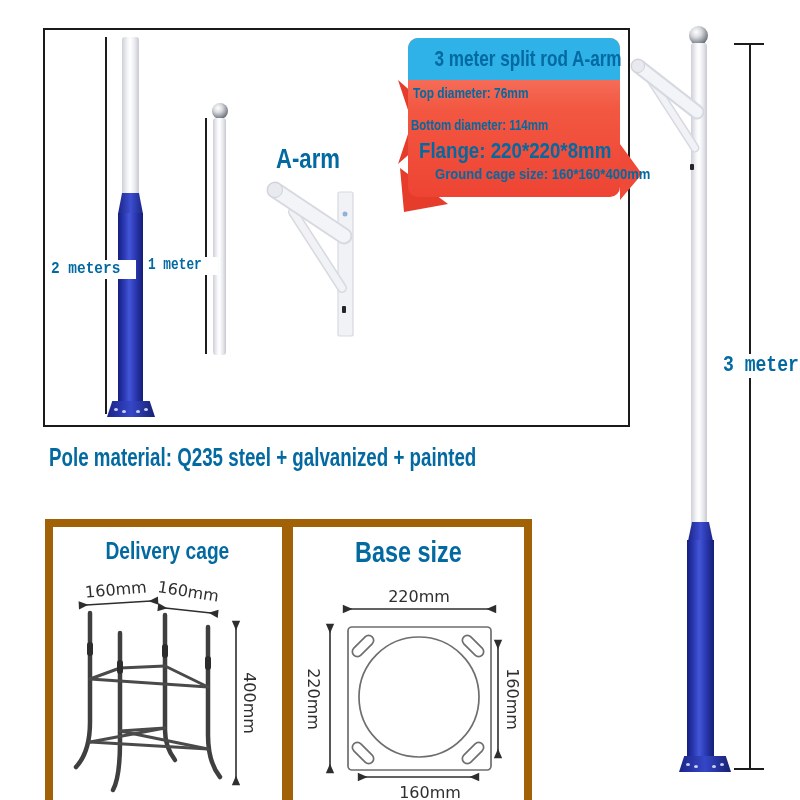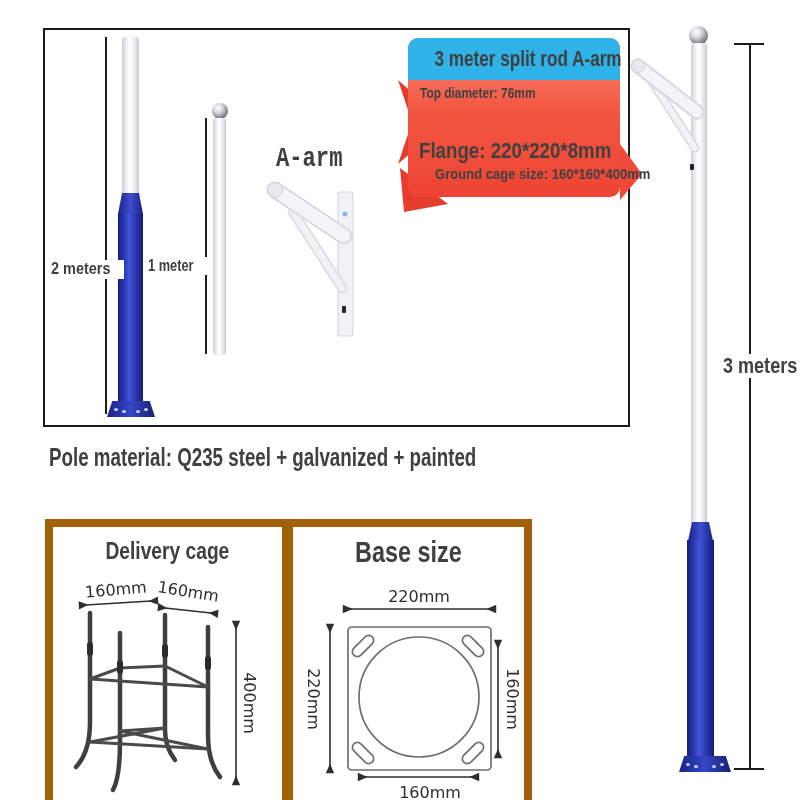--- a/index.html
+++ b/index.html
@@ -1,33 +1,33 @@
 <!DOCTYPE html>
 <html><head>
 <meta charset="utf-8">
 <style>
   html,body{margin:0;padding:0;background:#fff;}
   #canvas{position:relative;width:800px;height:800px;background:#fff;overflow:hidden;
           font-family:"Liberation Sans",sans-serif;color:#111;}
   .abs{position:absolute;}
   .cond{display:inline-block;white-space:nowrap;transform-origin:0 50%;}
   .cond-c{display:inline-block;white-space:nowrap;transform-origin:50% 50%;}
-  .blk{font-weight:bold;color:#404040;}
+  .blk{font-weight:bold;color:#0369a1;}
   
   .frame-top{left:43px;top:28px;width:583px;height:395px;border:2px solid #1a1a1a;}
   .frame-b{border:8px solid #a16207;background:#fff;margin-top:32px;}
   
   .pole-white{background:linear-gradient(90deg,#cfd0d6 0%,#f6f7fa 35%,#ffffff 50%,#e9eaef 75%,#c9cad1 100%);border-radius:3px 3px 0 0;}
   .pole-blue{background:linear-gradient(90deg,#151f7e 0%,#2b3ab4 25%,#4356d8 45%,#2b38b2 70%,#141d75 100%);}
   .taper{background:linear-gradient(90deg,#1b2488,#3d4ecf 50%,#1b2488);}
   .flange{background:linear-gradient(90deg,#1b2488,#3546c8 50%,#16206f);}
   .ball{border-radius:50%;background:radial-gradient(circle at 38% 32%,#ffffff 0%,#d8dade 30%,#8a8e96 62%,#5a5e66 82%,#9a9ea6 100%);}
   .hole{position:absolute;width:4px;height:3px;border-radius:50%;background:#c9d2f2;}
   .mline{background:#1c1c1c;}
-  .mlabel{background:#fff;padding:0 3px;line-height:1.1;}
+  .mlabel{background:#fff;padding:0 3px;line-height:1.1;font-family:Liberation Mono, monospace;}
   svg text{font-family:"DejaVu Sans","Liberation Sans",sans-serif;fill:#2e2e2e;}
 </style>
 </head>
 <body>
 
 <div id="canvas">
 
   <div class="abs frame-top"></div>
 
   <div class="abs mline" style="left:105px;top:37px;width:2px;height:377px;"></div>
@@ -39,21 +39,21 @@
   <div class="hole" style="left:122px;top:410px;"></div>
   <div class="hole" style="left:136px;top:410px;"></div>
   <div class="hole" style="left:144px;top:408px;"></div>
   <div class="abs mlabel blk" style="left:48px;top:260px;font-size:17px;"><span class="cond" style="transform:scaleX(0.85);">2 meters</span></div>
 
   <div class="abs mline" style="left:205px;top:118px;width:2px;height:236px;"></div>
   <div class="abs ball" style="left:212px;top:103px;width:16px;height:16px;"></div>
   <div class="abs pole-white" style="left:213px;top:118px;width:13px;height:237px;border-radius:3px;"></div>
   <div class="abs mlabel blk" style="left:145px;top:257px;font-size:16px;"><span class="cond" style="transform:scaleX(0.8);">1 meter</span></div>
 
-  <div class="abs blk" style="left:276px;top:144px;font-size:27px;font-family:Liberation Mono, monospace;"><span class="cond" style="transform:scaleX(0.82);">A-arm</span></div>
+  <div class="abs blk" style="left:276px;top:144px;font-size:27px;"><span class="cond" style="transform:scaleX(0.82);">A-arm</span></div>
   <svg class="abs" style="left:255px;top:178px;" width="110" height="165" viewBox="0 0 110 165">
     <rect x="83" y="14" width="15" height="144" rx="2" fill="#f1f2f6" stroke="#d7d9e1" stroke-width="1.2"></rect>
     <circle cx="90" cy="36" r="2.5" fill="#8fb3dc"></circle>
     <line x1="38" y1="34" x2="87" y2="110" stroke="#d7d9e1" stroke-width="10" stroke-linecap="round"></line>
     <line x1="38" y1="34" x2="87" y2="110" stroke="#f1f2f6" stroke-width="7" stroke-linecap="round"></line>
     <line x1="20" y1="12" x2="89" y2="58" stroke="#d7d9e1" stroke-width="17" stroke-linecap="round"></line>
     <line x1="20" y1="12" x2="89" y2="58" stroke="#f3f4f8" stroke-width="13" stroke-linecap="round"></line>
     <circle cx="20" cy="12" r="7.5" fill="#e8eaef" stroke="#cfd2da" stroke-width="1"></circle>
     <rect x="87" y="128" width="4" height="7" rx="1" fill="#23252b"></rect>
   </svg>
@@ -67,21 +67,22 @@
             <stop offset="1" stop-color="#ee4433"></stop>
         </linearGradient>
       </defs>
       <polygon points="2,46 50,88 2,130 16,88" fill="#e63c2c"></polygon>
       <polygon points="4,134 52,170 8,178" fill="#e63c2c"></polygon>
       <polygon points="224,110 246,140 224,166" fill="#ef4937"></polygon>
       <rect x="12" y="4" width="212" height="159" rx="10" fill="url(#redg)"></rect>
       <path d="M22,4 h192 a10,10 0 0 1 10,10 v32 h-212 v-32 a10,10 0 0 1 10,-10 z" fill="#2eb2e8"></path>
     </svg>
     <div class="abs blk" style="left:12px;top:12px;width:212px;text-align:center;font-size:22px;"><span class="cond-c" style="transform:scaleX(0.78);">3 meter split rod A-arm</span></div>
-    <div class="abs blk" style="left:17px;top:51px;font-size:14px;margin-left:7px;"><span class="cond" style="transform:scaleX(0.85);">Top diameter: 76mm</span></div>
+    <div class="abs blk" style="left:17px;top:51px;font-size:14px;"><span class="cond" style="transform:scaleX(0.85);">Top diameter: 76mm</span></div>
+    <div class="abs blk" style="left:15px;top:83px;font-size:14px;"><span class="cond" style="transform:scaleX(0.82);">Bottom diameter: 114mm</span></div>
     <div class="abs blk" style="left:23px;top:104px;font-size:22px;"><span class="cond" style="transform:scaleX(0.85);">Flange: 220*220*8mm</span></div>
     <div class="abs blk" style="left:14px;top:131px;font-size:15px;margin-left:25px;"><span class="cond" style="transform:scaleX(0.87);">Ground cage size: 160*160*400mm</span></div>
   </div>
 
   <div class="abs ball" style="left:689px;top:26px;width:19px;height:19px;"></div>
   <div class="abs pole-white" style="left:691px;top:43px;width:16px;height:481px;"></div>
   <svg class="abs" style="left:618px;top:52px;" width="95" height="130" viewBox="0 0 95 130">
     <line x1="33" y1="28" x2="77" y2="96" stroke="#d7d9e1" stroke-width="9" stroke-linecap="round"></line>
     <line x1="33" y1="28" x2="77" y2="96" stroke="#f1f2f6" stroke-width="6" stroke-linecap="round"></line>
     <line x1="20" y1="14" x2="79" y2="60" stroke="#d7d9e1" stroke-width="15" stroke-linecap="round"></line>

